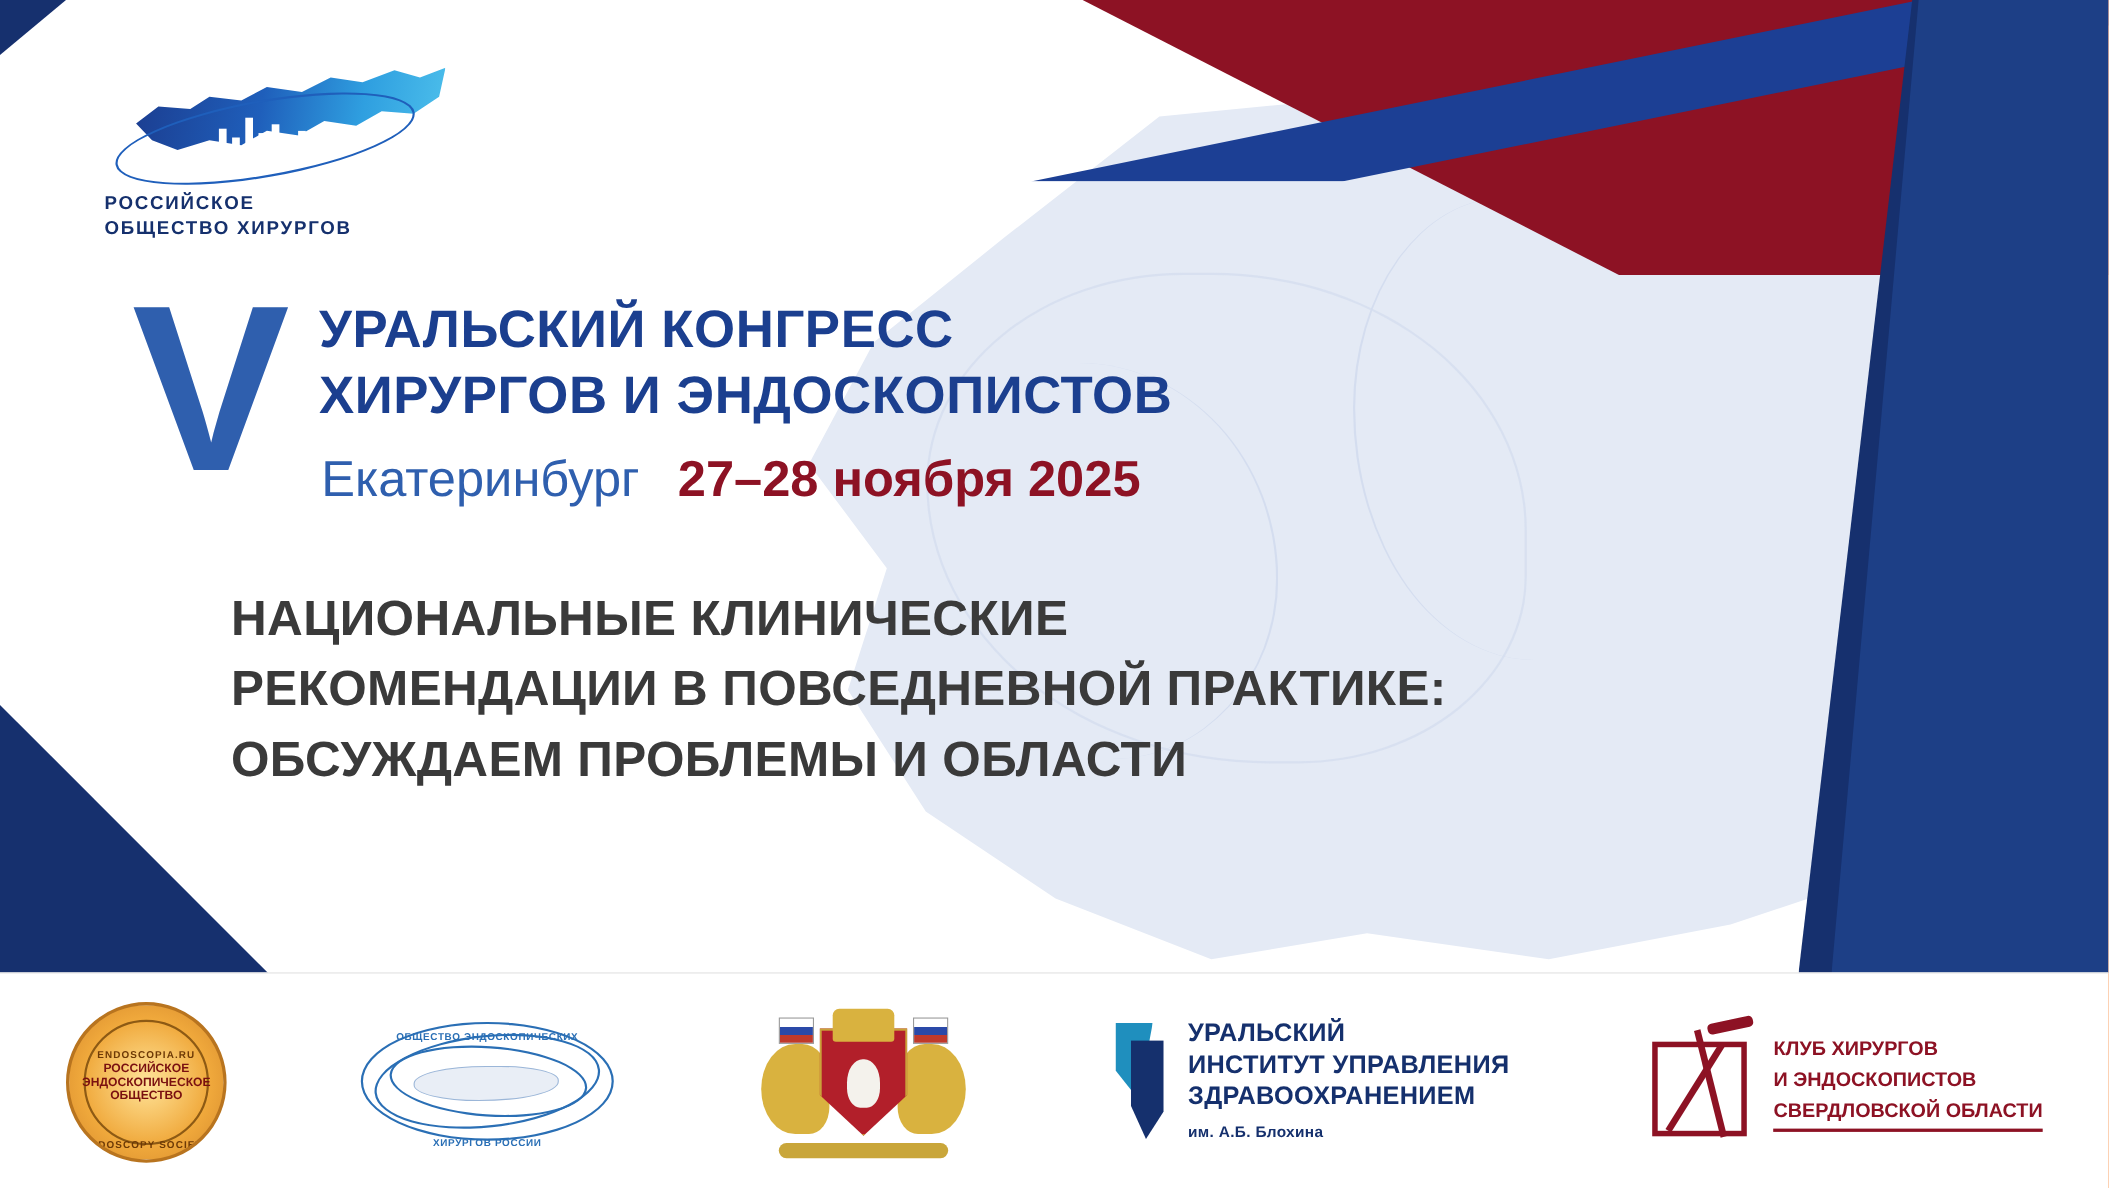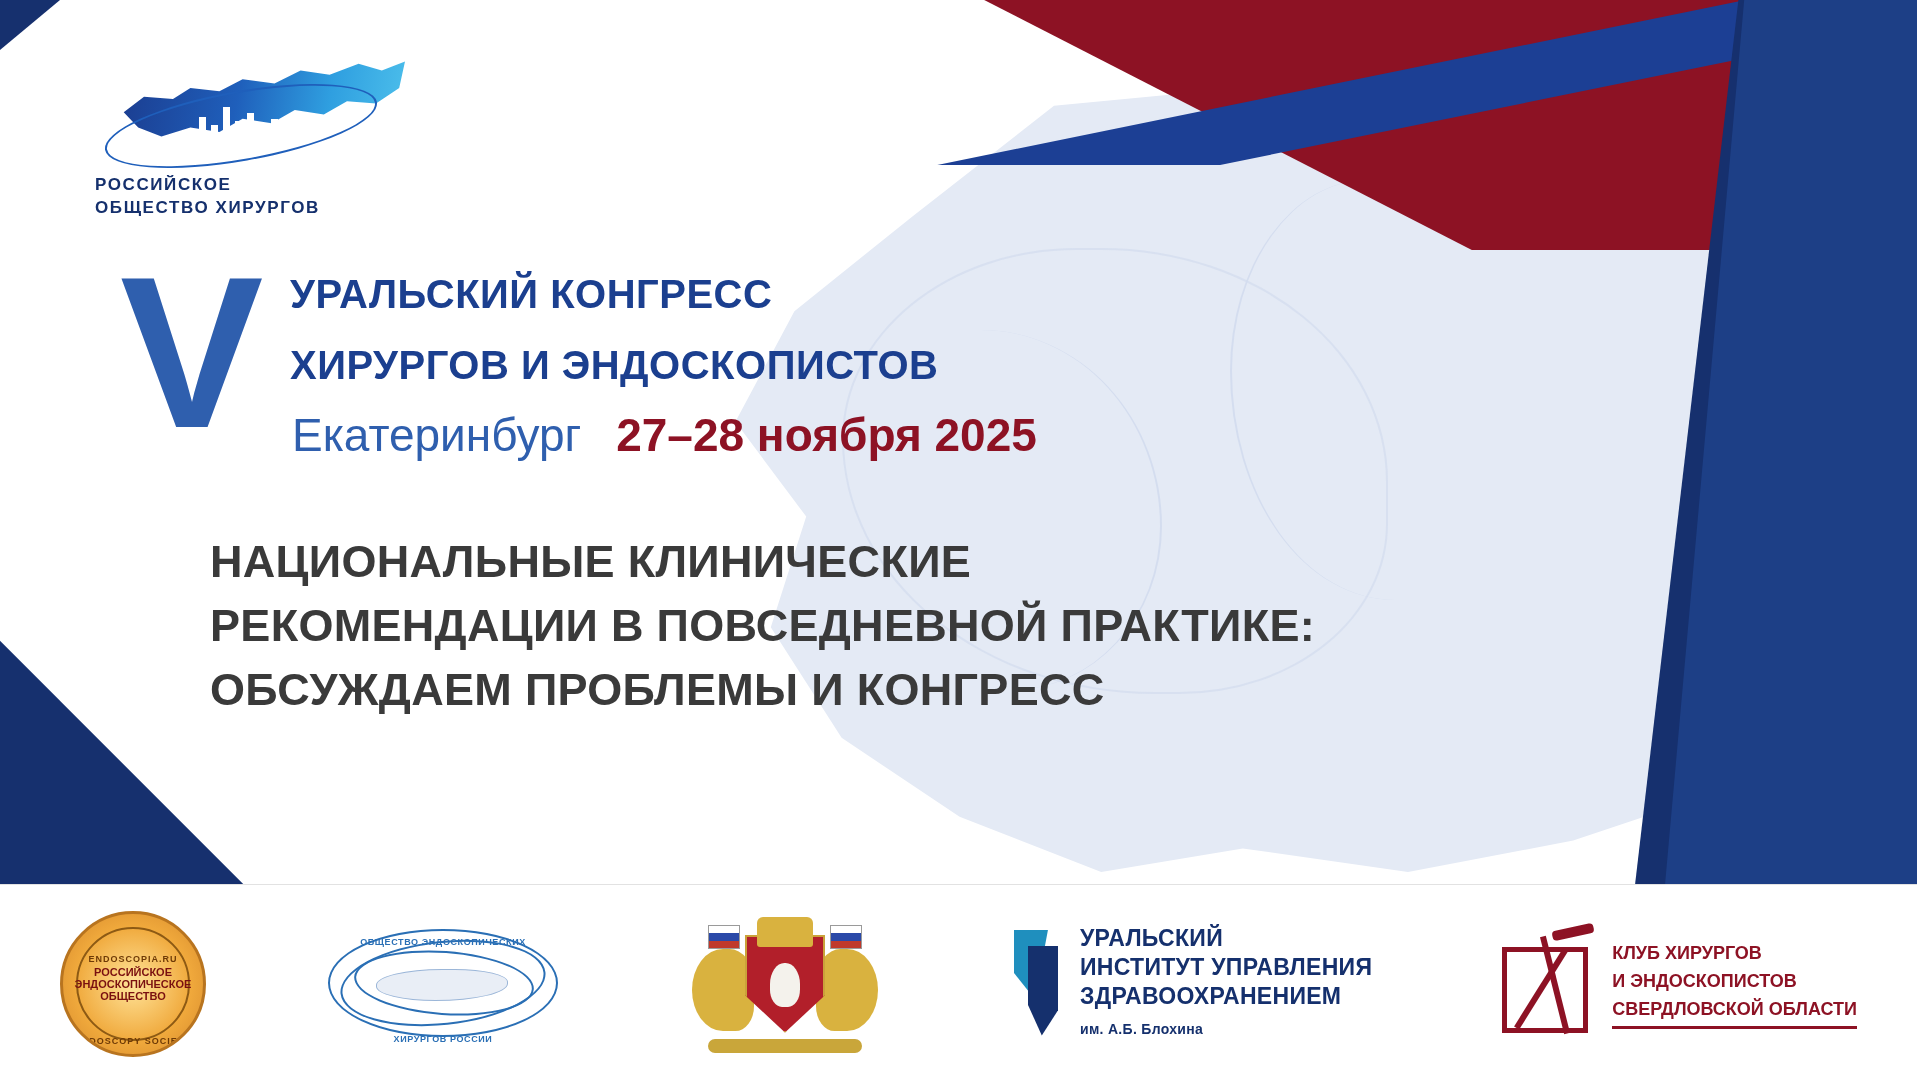--- a/index.html
+++ b/index.html
@@ -181,26 +181,26 @@
     line-height: 215px;
     font-weight: bold;
     color: #2f5fae;
     font-family: "Liberation Sans", sans-serif;
   }
   .congress-l1, .congress-l2 {
     position: absolute;
     left: 290px;
     color: #1b3f8f;
     font-weight: bold;
-    font-size: 40px;
+    font-size: 48px;
     letter-spacing: 0.5px;
     white-space: nowrap;
   }
   .congress-l1 { top: 272px; }
-  .congress-l2 { top: 343px; }
+  .congress-l2 { top: 332px; }
 
   .city-date {
     position: absolute;
     left: 292px; top: 408px;
     white-space: nowrap;
     font-size: 46px;
   }
   .city-date .city {
     color: #2f5fae;
   }
@@ -504,21 +504,21 @@
     <div class="congress-l2">ХИРУРГОВ И ЭНДОСКОПИСТОВ</div>
 
     <div class="city-date">
       <span class="city">Екатеринбург</span>
       <span class="date">27–28 ноября 2025</span>
     </div>
 
     <div class="subtitle">
       <div>НАЦИОНАЛЬНЫЕ КЛИНИЧЕСКИЕ</div>
       <div>РЕКОМЕНДАЦИИ В ПОВСЕДНЕВНОЙ ПРАКТИКЕ:</div>
-      <div>ОБСУЖДАЕМ ПРОБЛЕМЫ И КОНГРЕСС</div>
+      <div>ОБСУЖДАЕМ ПРОБЛЕМЫ И ОБЛАСТИ</div>
     </div>
   </div>
 
   <div class="footer">
     <div class="footer-inner">
 
       <div class="partner">
         <div class="seal">
           <div class="ring"></div>
           <div class="arc-top">ENDOSCOPIA.RU</div>

